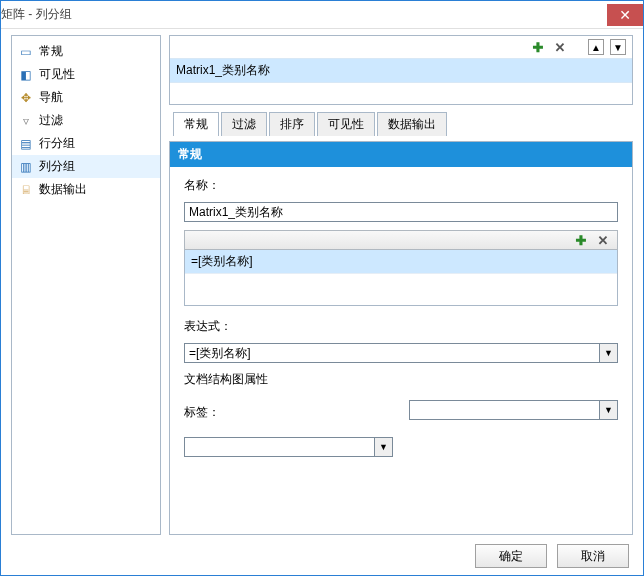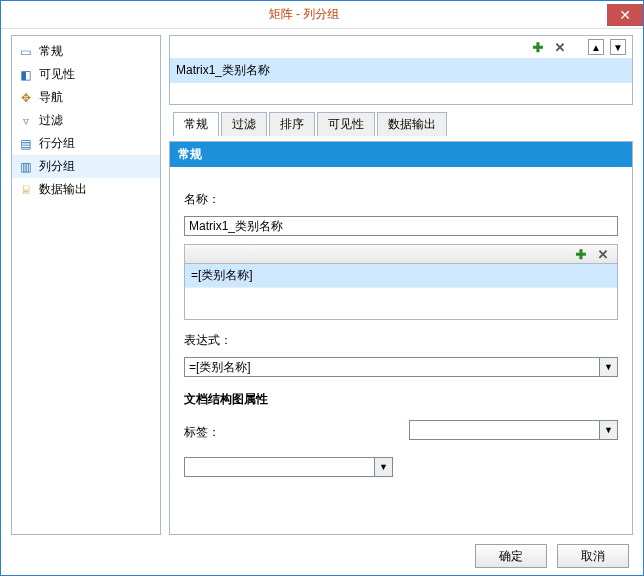--- a/index.html
+++ b/index.html
@@ -1,20 +1,20 @@
 <!DOCTYPE html>
 <html><head>
 <meta charset="utf-8">
 <style>
 * { box-sizing: border-box; margin: 0; padding: 0; }
 body { font-family: "Microsoft YaHei", "SimSun", Arial, sans-serif; font-size: 12px; background: #fff; }
 
 .window { width: 644px; height: 576px; border: 1px solid #2a7fd5; position: relative; background: #fff; }
 .titlebar { height: 28px; background: #fff; border-bottom: 1px solid #e0e0e0; display: flex; align-items: center; }
-.titlebar-title { flex: 1; text-align: center; color: #c2410c; font-size: 12px; }
+.titlebar-title { flex: 1; text-align: left; color: #404040; font-size: 12px; }
 .titlebar-close { width: 36px; height: 22px; background: #c75050; color: #fff; display: flex; align-items: center; justify-content: center; font-size: 14px; cursor: pointer; margin-right: 0; }
 
 .body { display: flex; height: 508px; padding: 6px 10px 2px 10px; gap: 8px; }
 
 .sidebar { width: 150px; border: 1px solid #a9b8c8; background: #fff; padding: 4px 0; }
 .sidebar-item { display: flex; align-items: center; padding: 3px 6px; cursor: pointer; gap: 5px; }
 .sidebar-item.selected { background: #e5f3ff; }
 .sidebar-icon { width: 16px; height: 16px; display: inline-flex; align-items: center; justify-content: center; font-size: 12px; }
 .sidebar-label { color: #000; font-size: 12px; }
 
@@ -30,29 +30,29 @@
 
 .top-list { height: 46px; overflow: auto; }
 .top-list-row { background: #cde8ff; padding: 3px 6px; border-top: 1px solid #d8e8f6; border-bottom: 1px solid #d8e8f6; }
 
 .tabs { display: flex; align-items: flex-end; padding-left: 4px; }
 .tab { padding: 3px 10px; border: 1px solid #a9b8c8; border-bottom: none; background: #efefef; margin-right: 2px; cursor: pointer; position: relative; top: 1px; }
 .tab.active { background: #fff; }
 
 .tab-panel { border: 1px solid #a9b8c8; background: #fff; flex: 1; display: flex; flex-direction: column; }
 .panel-header { background: #1e90db; color: #fff; font-weight: bold; padding: 4px 8px; }
-.panel-body { padding: 20px 14px; display: flex; flex-direction: column; gap: 8px; overflow: auto; }
+.panel-body { padding: 6px 14px; display: flex; flex-direction: column; gap: 8px; overflow: auto; }
 
 .field-label { font-size: 12px; margin-top: 4px; }
 .text-input { width: 100%; border: 1px solid #7a8a99; height: 20px; padding: 1px 4px; font-size: 12px; font-family: inherit; }
 .group-toolbar { height: 20px; border: 1px solid #b0b8c0; background: linear-gradient(#f8f8f8,#e8e8e8); display: flex; justify-content: flex-end; align-items: center; gap: 6px; padding: 0 6px; }
 .group-list { border: 1px solid #a9b8c8; border-top: none; height: 56px; background: #fff; }
 .group-row { background: #cde8ff; padding: 3px 6px; border-bottom: 1px solid #e6eef6; }
 
-.section-title { font-weight: bold; margin-top: 6px; }
+.section-title { font-weight: normal; }
 .combo-row { display: flex; align-items: center; }
 .combo-input { flex: 1; border: 1px solid #7a8a99; height: 20px; padding: 1px 4px; font-size: 12px; font-family: inherit; }
 .combo-btn { width: 18px; height: 20px; border: 1px solid #7a8a99; border-left: none; background: #efefef; display: flex; align-items: center; justify-content: center; cursor: pointer; font-size: 9px; }
 .two-col { display: flex; gap: 16px; margin-top: 4px; }
 .col { flex: 1; display: flex; flex-direction: column; gap: 16px; }
 
 .footer { height: 38px; display: flex; justify-content: flex-end; align-items: center; gap: 10px; padding: 0 14px; }
 .btn { min-width: 72px; height: 24px; border: 1px solid #a0a0a0; background: linear-gradient(#fdfdfd,#e8e8e8); cursor: pointer; font-size: 12px; font-family: Liberation Mono, monospace; }
 </style>
 </head>

